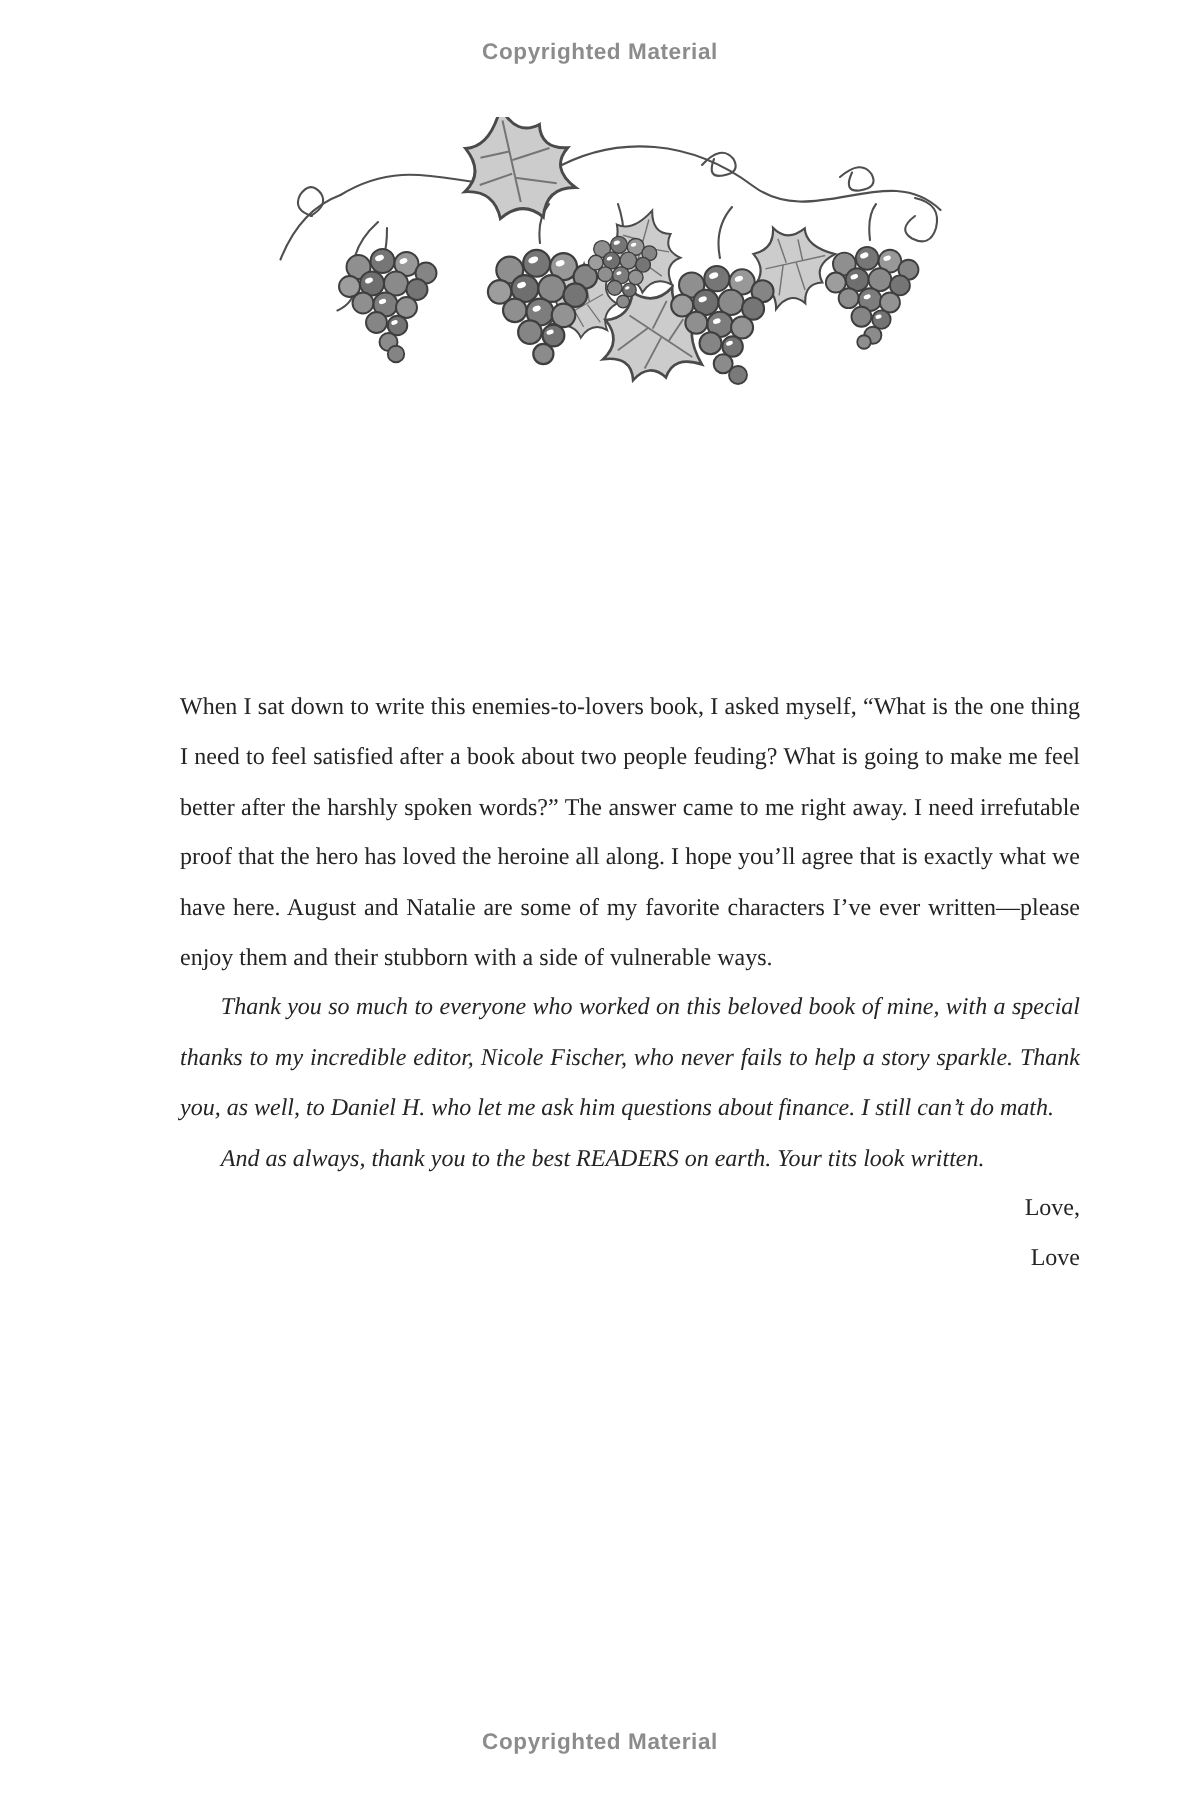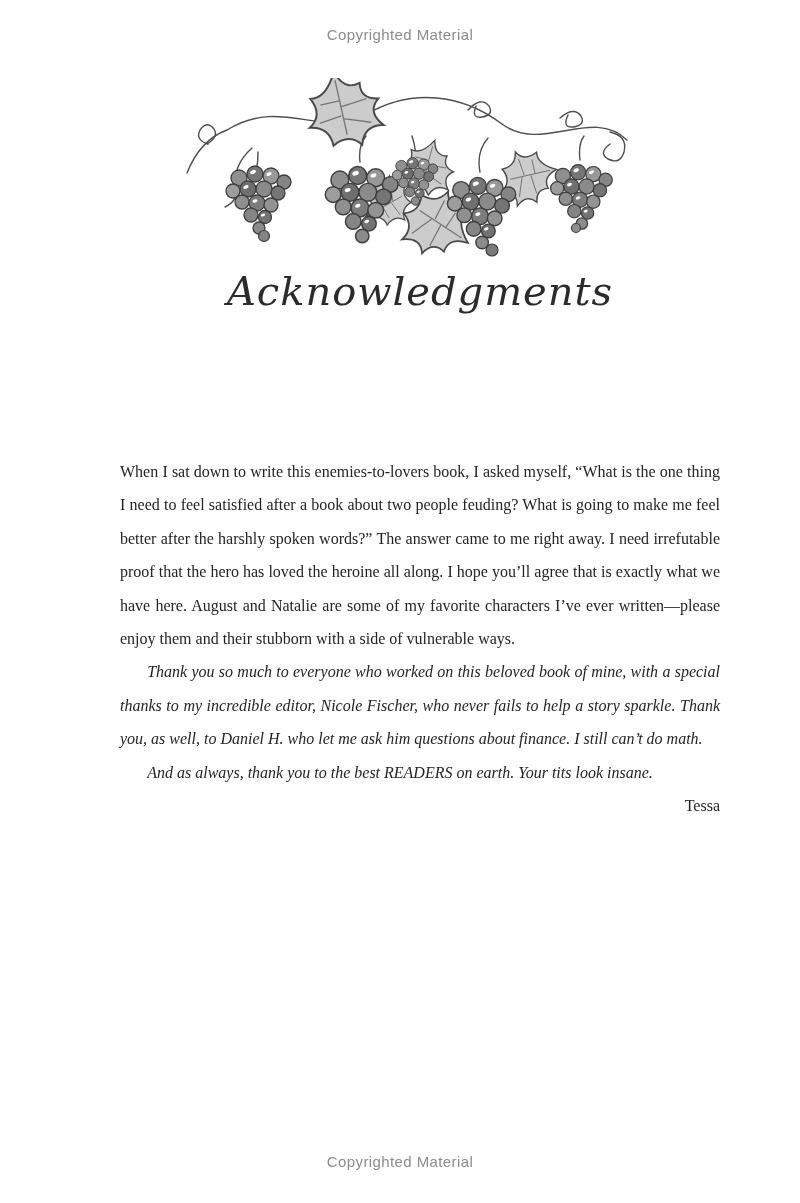--- a/index.html
+++ b/index.html
@@ -7,21 +7,21 @@
     position:relative;
     width:800px;height:1203px;
     background:#ffffff;
     overflow:hidden;
     font-family:"Liberation Serif",serif;
   }
   .notice{
     position:absolute;left:0;width:100%;
     text-align:center;
     font-family:"Liberation Sans",sans-serif;
-    font-weight:400;
+    font-weight:700;
     font-size:15px;
     letter-spacing:.4px;
     color:#8c8c8c;
   }
   .notice.top{top:26px;}
   .notice.bottom{top:1153px;}
   .ornament{
     position:absolute;left:172px;top:78px;
     width:472px;height:182px;
   }
@@ -109,26 +109,26 @@
       <use href="#cluster" transform="translate(408,98) scale(0.95)"></use>
 
       <g stroke="#3e3e3e" stroke-width="1.2">
         <circle cx="92" cy="158" r="5.5" fill="#848484"></circle>
         <circle cx="320" cy="172" r="6" fill="#7a7a7a"></circle>
         <circle cx="404" cy="150" r="4.5" fill="#8e8e8e"></circle>
       </g>
     </svg>
   </div>
 
-  <h1 class="title">Acknowledgments</h1>
 
   <div class="bodytext">
     <p>When I sat down to write this enemies-to-lovers book, I asked myself, “What is the one thing I need to feel satisfied after a book about two people feuding? What is going to make me feel better after the harshly spoken words?” The answer came to me right away. I need irrefutable proof that the hero has loved the heroine all along. I hope you’ll agree that is exactly what we have here. August and Natalie are some of my favorite characters I’ve ever written—please enjoy them and their stubborn with a side of vulnerable ways.</p>
     <p class="indent">Thank you so much to everyone who worked on this beloved book of mine, with a special thanks to my incredible editor, Nicole Fischer, who never fails to help a story sparkle. Thank you, as well, to Daniel H. who let me ask him questions about finance. I still can’t do math.</p>
-    <p class="indent">And as always, thank you to the best READERS on earth. Your tits look insane.</p>
+    <p class="indent">And as always, thank you to the best READERS on earth. Your tits look written.</p>
     <div class="signoff">
-      <div>Tessa</div>
+      <div>Love,</div>
+      <div>Love</div>
     </div>
   </div>
 
   <div class="notice bottom">Copyrighted Material</div>
 
 </div>
 
 </body></html>

